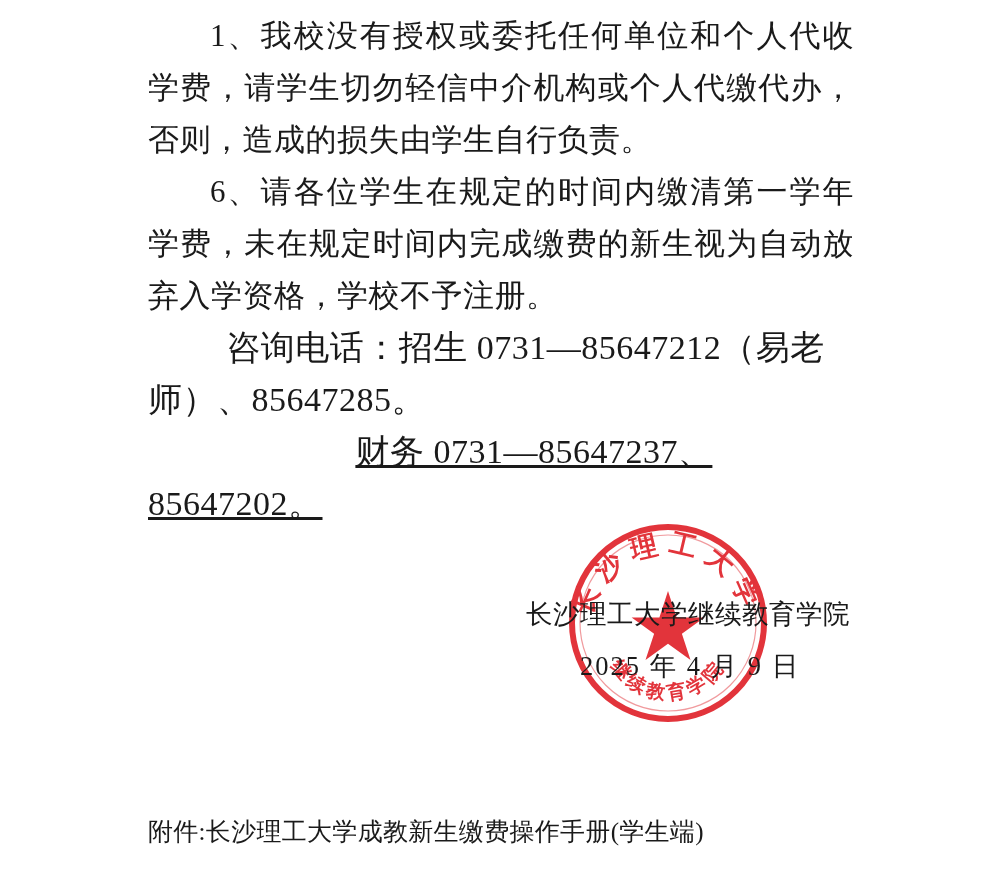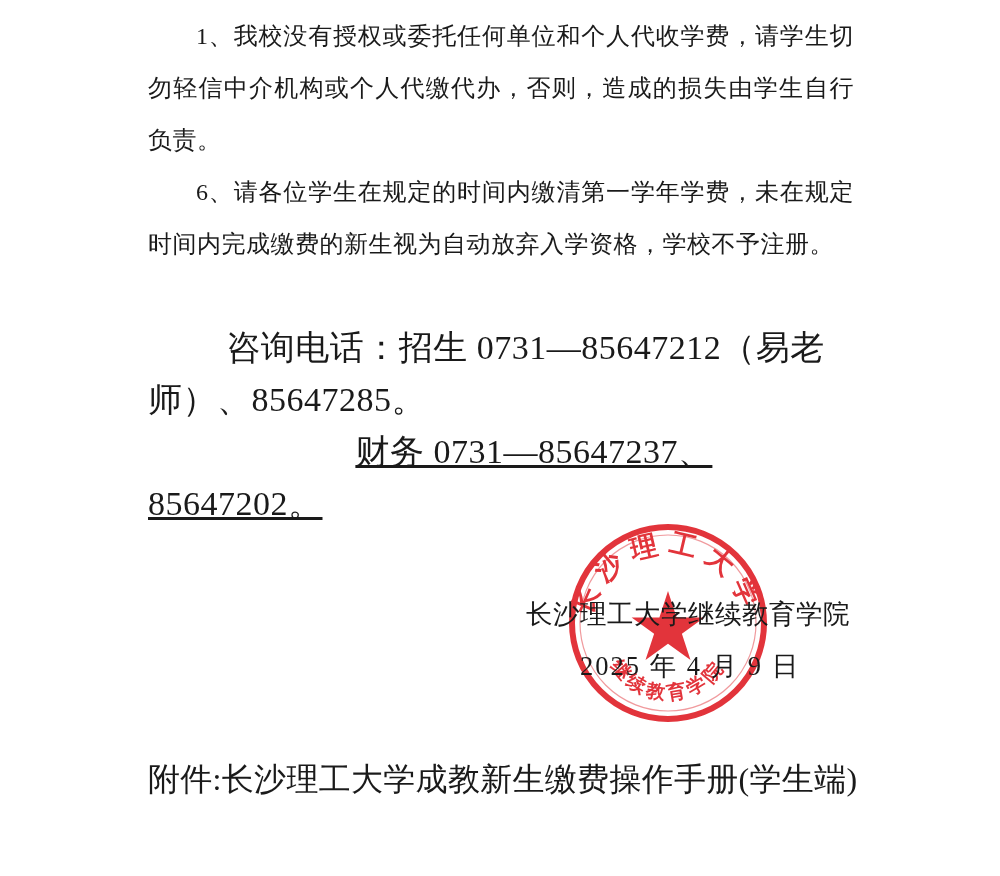--- a/index.html
+++ b/index.html
@@ -23,21 +23,21 @@
     padding: 0;
   }
   .body-block {
     position: absolute;
     left: 148px;
     top: 10px;
     width: 706px;
   }
   p.para {
     margin: 0 0 0 0;
-    font-size: 24px;
+    font-size: 31px;
     line-height: 52px;
     text-align: justify;
     text-justify: inter-ideograph;
     letter-spacing: 0.5px;
   }
   p.indent {
     text-indent: 2em;
   }
   .contact-block {
     position: absolute;
@@ -75,22 +75,22 @@
     padding-left: 76px;
     text-align: right;
   }
   .sign-date {
     padding-left: 150px;
     letter-spacing: 2px;
   }
   .attachment {
     position: absolute;
     left: 148px;
-    top: 758px;
-    font-size: 32px;
+    top: 815px;
+    font-size: 25px;
     letter-spacing: 0.3px;
     white-space: nowrap;
   }
   
   .seal {
     position: absolute;
     left: 566px;
     top: 521px;
     width: 204px;
     height: 204px;

